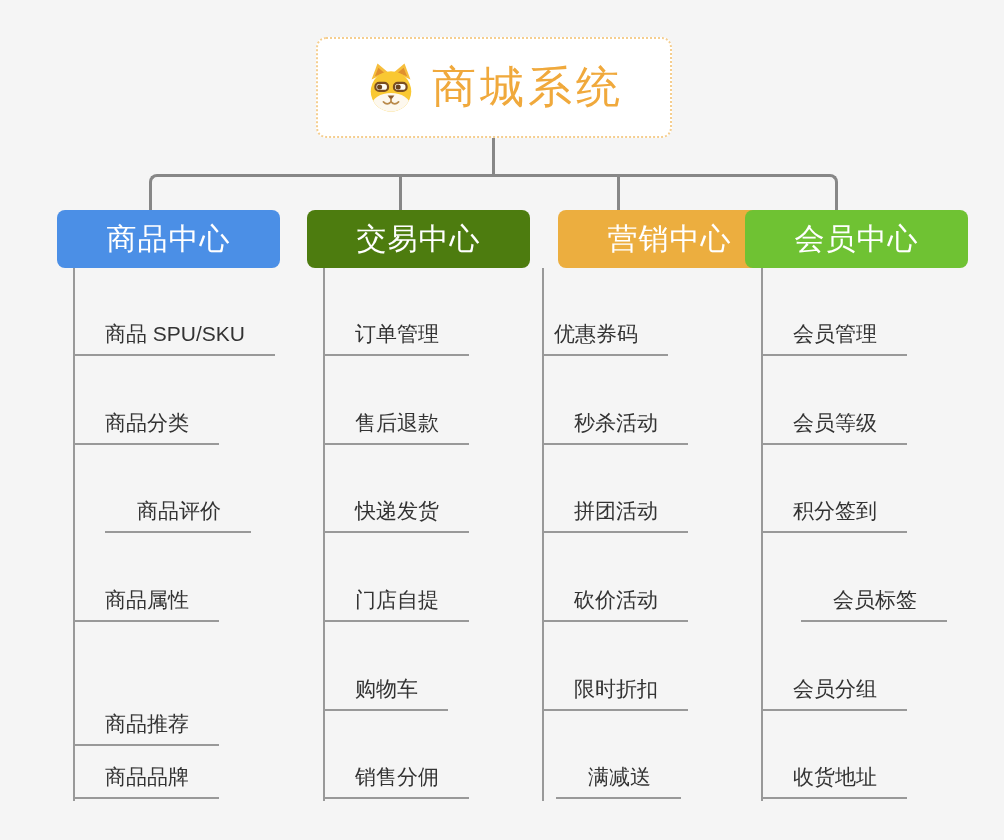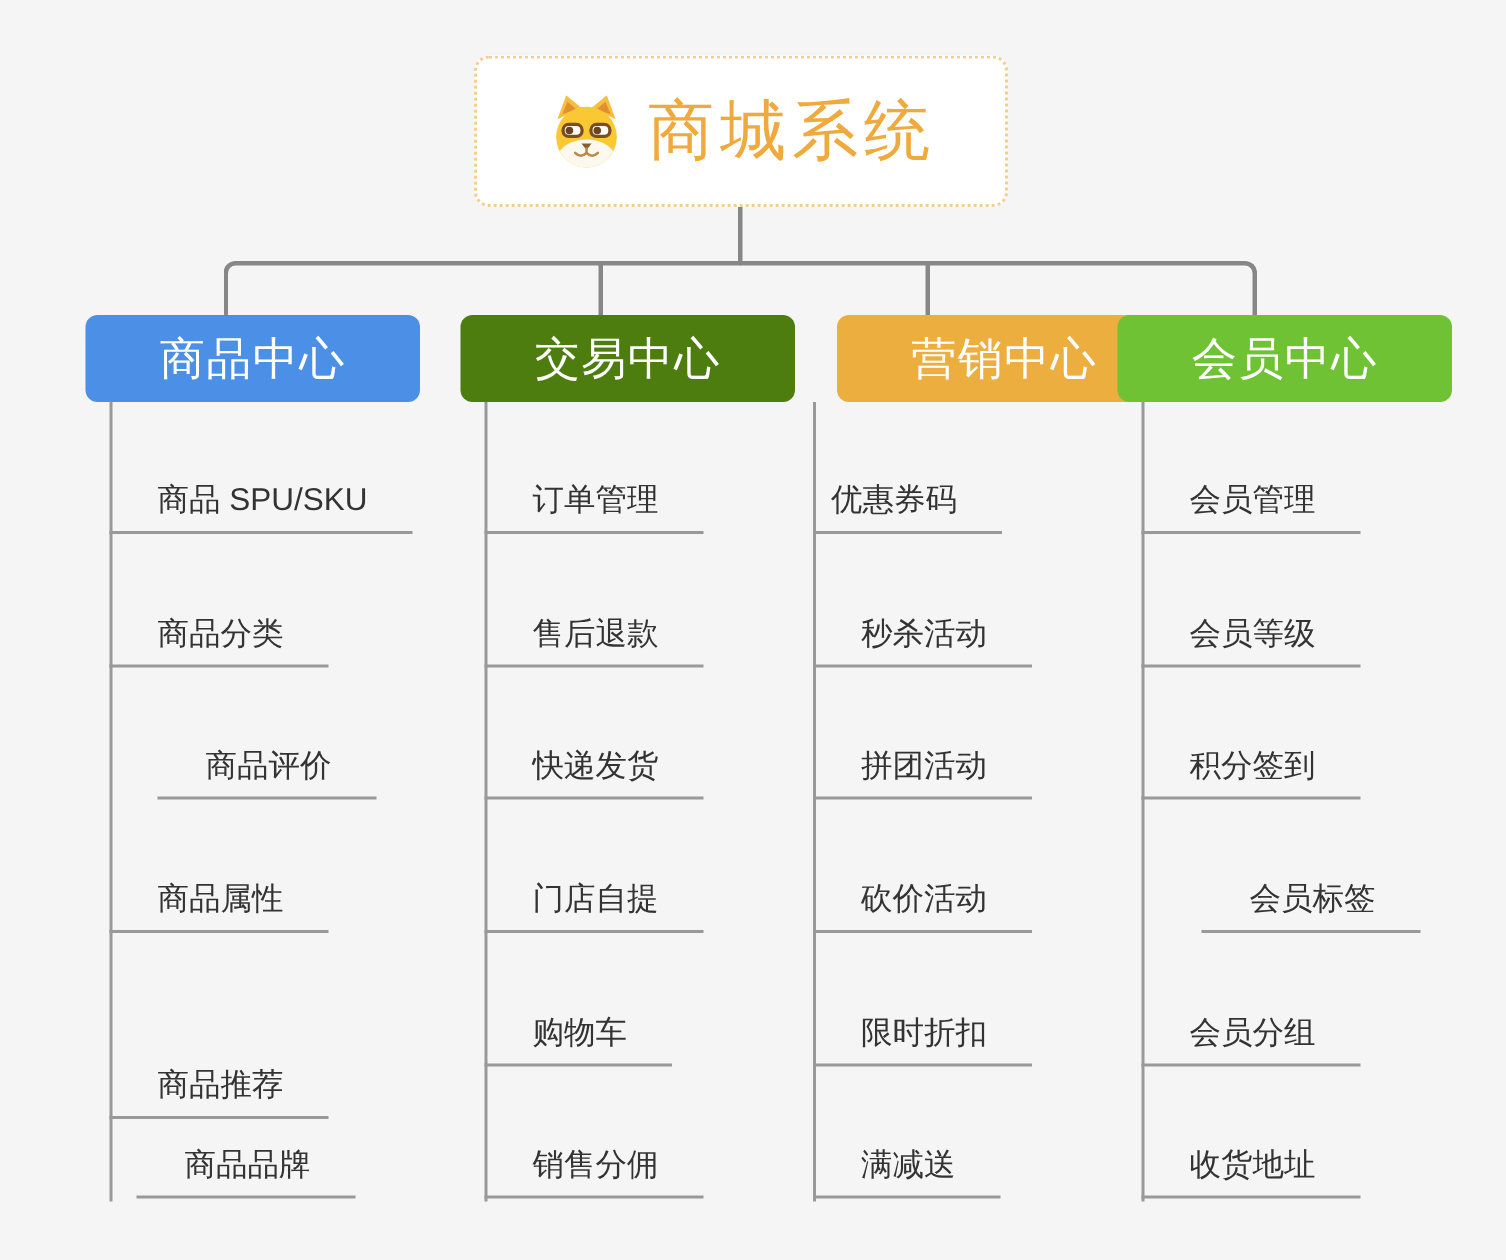--- a/index.html
+++ b/index.html
@@ -106,37 +106,37 @@
   <div class="cline" style="left:617px;top:174px;width:3px;height:37px;"></div>
 
   <div id="branches">
       <div class="branch-node" style="left: 57px; background: rgb(75, 143, 230);">商品中心</div>
       <div class="child-line" style="left: 73px; top: 268px; height: 533px;"></div>
       <div class="leaf-node" style="left: 73px; top: 320px; text-align: right;">商品 SPU/SKU</div>
       <div class="leaf-node" style="left: 73px; top: 409px;">商品分类</div>
       <div class="leaf-node" style="left: 73px; top: 497px; margin-left: 32px;">商品评价</div>
       <div class="leaf-node" style="left: 73px; top: 586px;">商品属性</div>
       <div class="leaf-node" style="left: 73px; top: 675px; margin-top: 35px;">商品推荐</div>
-      <div class="leaf-node" style="left: 73px; top: 763px; margin-left: 18px;">商品品牌</div>
+      <div class="leaf-node" style="left: 73px; top: 763px;">商品品牌</div>
       <div class="branch-node" style="left: 307px; background: #4d7c0f;">交易中心</div>
       <div class="child-line" style="left: 323px; top: 268px; height: 533px;"></div>
       <div class="leaf-node" style="left: 323px; top: 320px;">订单管理</div>
       <div class="leaf-node" style="left: 323px; top: 409px;">售后退款</div>
       <div class="leaf-node" style="left: 323px; top: 497px;">快递发货</div>
       <div class="leaf-node" style="left: 323px; top: 586px;">门店自提</div>
       <div class="leaf-node" style="left: 323px; top: 675px;">购物车</div>
       <div class="leaf-node" style="left: 323px; top: 763px;">销售分佣</div>
       <div class="branch-node" style="left: 526px; background: rgb(236, 174, 63); margin-left: 32px;">营销中心</div>
       <div class="child-line" style="left: 542px; top: 268px; height: 533px;"></div>
       <div class="leaf-node" style="left: 542px; top: 320px; padding-left: 12px;">优惠券码</div>
       <div class="leaf-node" style="left: 542px; top: 409px;">秒杀活动</div>
       <div class="leaf-node" style="left: 542px; top: 497px;">拼团活动</div>
       <div class="leaf-node" style="left: 542px; top: 586px;">砍价活动</div>
       <div class="leaf-node" style="left: 542px; top: 675px;">限时折扣</div>
-      <div class="leaf-node" style="left: 542px; top: 763px;">满减送</div>
+      <div class="leaf-node" style="left: 556px; top: 763px;">满减送</div>
       <div class="branch-node" style="left: 745px; background: rgb(111, 194, 51);">会员中心</div>
       <div class="child-line" style="left: 761px; top: 268px; height: 533px;"></div>
       <div class="leaf-node" style="left: 761px; top: 320px;">会员管理</div>
       <div class="leaf-node" style="left: 761px; top: 409px;">会员等级</div>
       <div class="leaf-node" style="left: 761px; top: 497px;">积分签到</div>
       <div class="leaf-node" style="left: 801px; top: 586px;">会员标签</div>
       <div class="leaf-node" style="left: 761px; top: 675px;">会员分组</div>
       <div class="leaf-node" style="left: 761px; top: 763px;">收货地址</div>
     </div>
 

